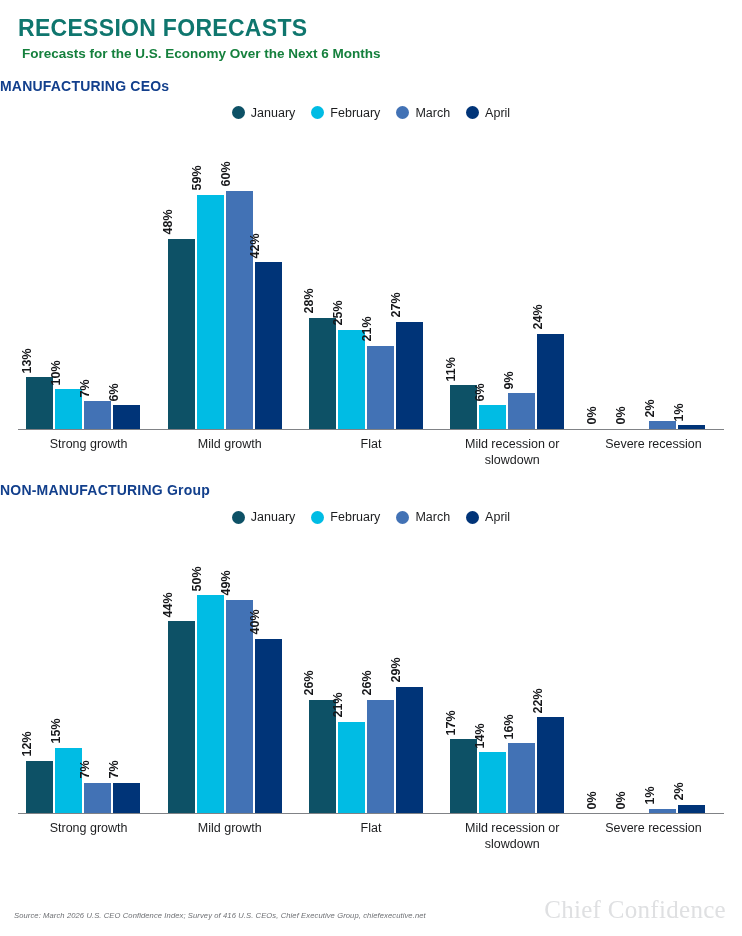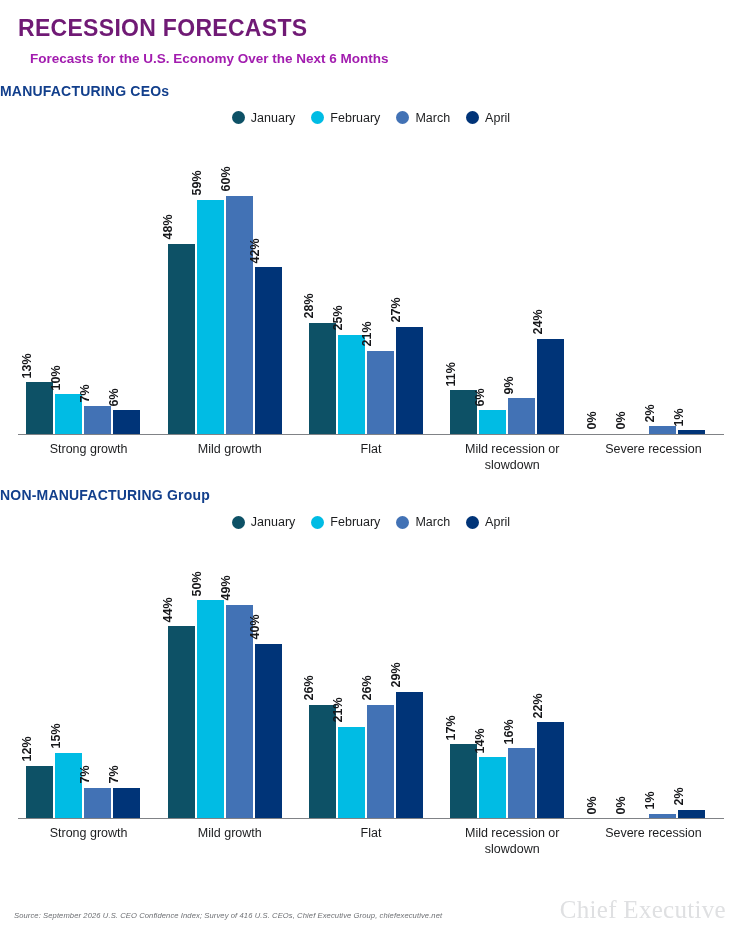--- a/index.html
+++ b/index.html
@@ -13,30 +13,30 @@
     font-family: "Liberation Sans", sans-serif;
     overflow: hidden;
     position: relative;
   }
 
   
   .header { padding: 16px 18px 0 18px; }
   .main-title {
     font-size: 23px;
     font-weight: bold;
-    color: #701a75;
+    color: #0f766e;
     letter-spacing: 0.3px;
     line-height: 1.05;
     margin: 0 0 7px 0;
   }
   .sub-title {
     font-size: 13.5px;
     font-weight: bold;
-    color: #a21caf;
-    margin: 12px;
+    color: #15803d;
+    margin: 4px;
     line-height: 1.1;
   }
 
   
   .panel { position: relative; width: 742px; }
 
   .panel-title {
     text-align: left;
     font-size: 14px;
     font-weight: bold;
@@ -425,15 +425,15 @@
   <div class="cats" id="cats-1">
       <div class="cat">Strong growth</div>
       <div class="cat">Mild growth</div>
       <div class="cat">Flat</div>
       <div class="cat">Mild recession or slowdown</div>
       <div class="cat">Severe recession</div>
     </div>
 </div>
 
 <div class="footer">
-  <div class="source">Source: September 2026 U.S. CEO Confidence Index; Survey of 416 U.S. CEOs, Chief Executive Group, chiefexecutive.net</div>
-  <div class="brand">Chief Executive</div>
+  <div class="source">Source: March 2026 U.S. CEO Confidence Index; Survey of 416 U.S. CEOs, Chief Executive Group, chiefexecutive.net</div>
+  <div class="brand">Chief Confidence</div>
 </div>
 
 </body></html>

